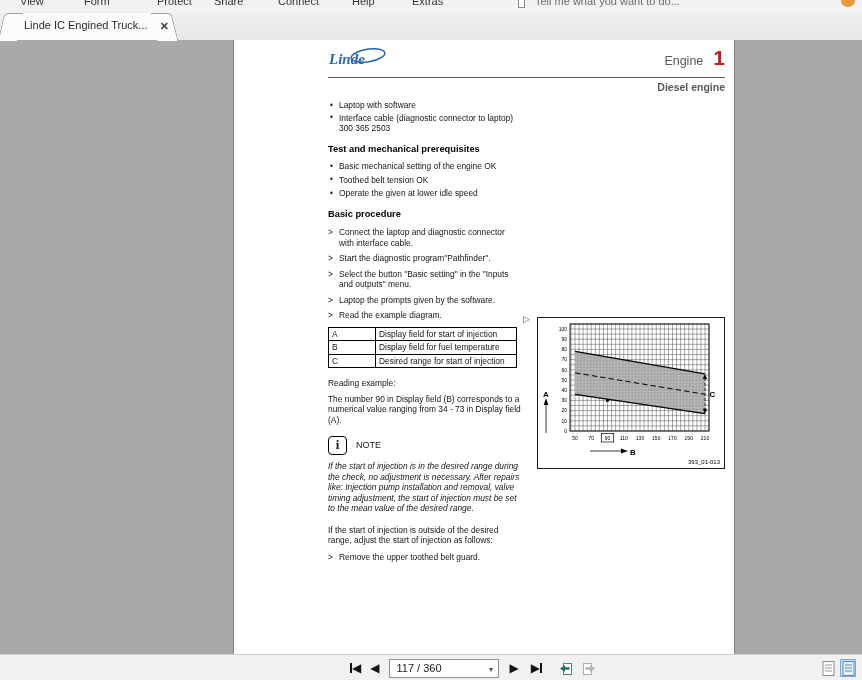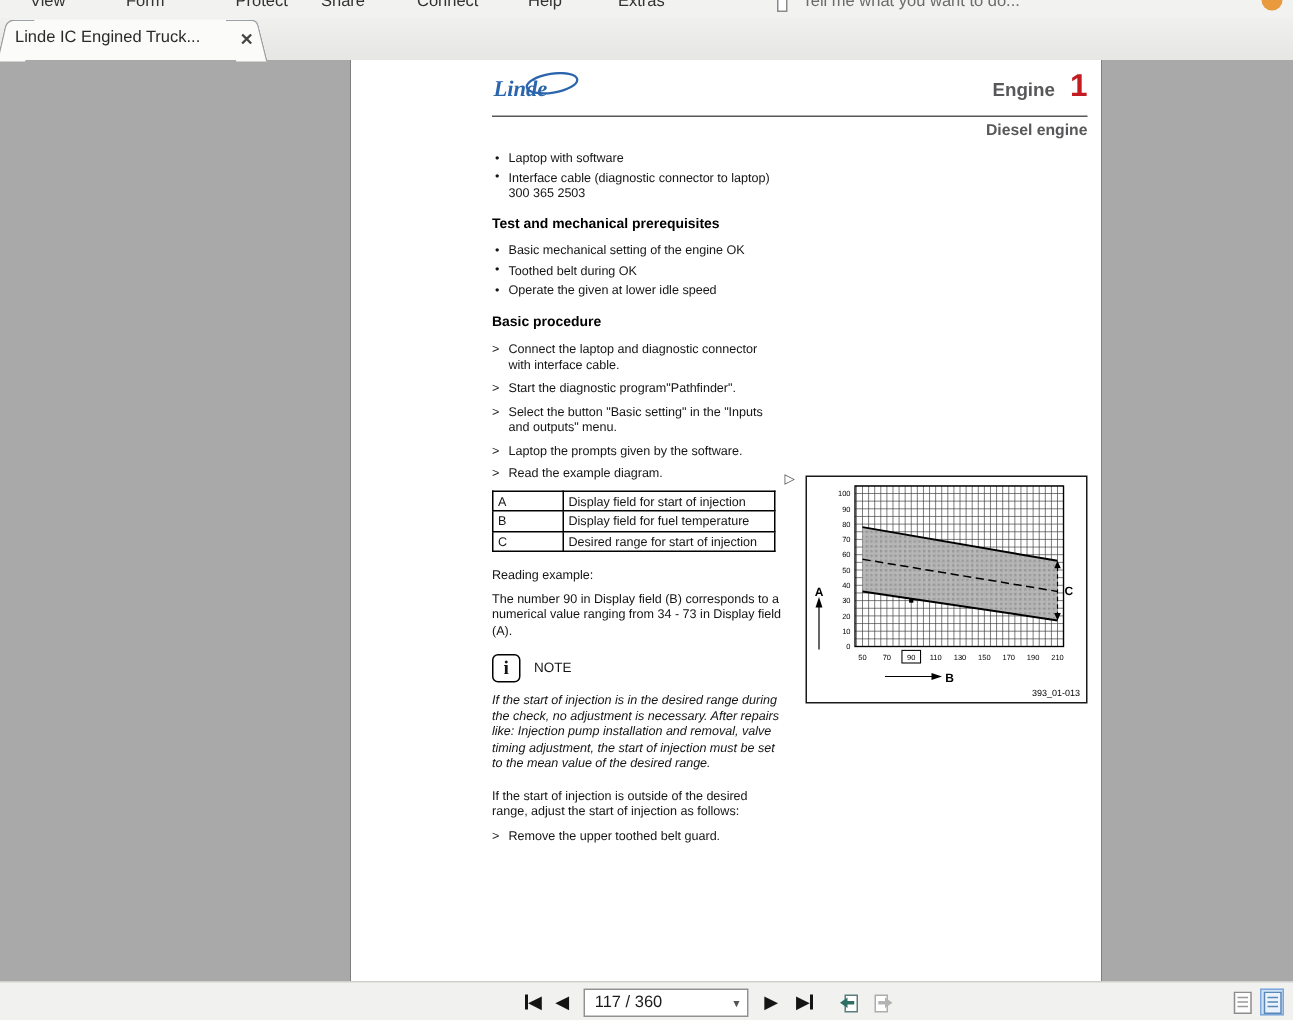--- a/index.html
+++ b/index.html
@@ -16,34 +16,34 @@
     background:#e89a3c; }
 
   
   .tabbar { position:absolute; left:0; top:12px; width:862px; height:28px;
     background:linear-gradient(#f0f0ee,#e6e6e4); z-index:4; }
   .tab { position:absolute; left:10px; top:1px; width:155px; height:27px; background:#fbfbfa; }
   .tab::before { content:""; position:absolute; left:-9px; top:0; width:18px; height:27px;
     background:#fbfbfa; transform:skewX(-13deg); border-left:1px solid #9aa0a3; border-top:1px solid #9aa0a3; border-top-left-radius:5px; }
   .tab::after { content:""; position:absolute; right:-10px; top:0; width:20px; height:27px;
     background:#fbfbfa; transform:skewX(14deg); border-right:1px solid #9aa0a3; border-top:1px solid #9aa0a3; border-top-right-radius:4px; }
-  .tab-title { position:absolute; left:0; top:6px; font-size:11px; color:#2a2a2a; white-space:nowrap; z-index:2; }
+  .tab-title { position:absolute; left:14px; top:6px; font-size:11px; color:#2a2a2a; white-space:nowrap; z-index:2; }
   .tab-close { position:absolute; right:-4px; top:7px; font-size:11px; font-weight:bold; color:#444;
     z-index:3; cursor:default; }
 
   
   .docarea { position:absolute; left:0; top:40px; width:862px; height:614px; background:#a9a9a9; }
   .page { position:absolute; left:233px; top:0; width:502px; height:614px; background:#fff;
     border-left:1px solid #7f7f7f; border-right:1px solid #7f7f7f; color:#111; }
 
   
   .pg-header { position:absolute; left:94px; top:8px; width:397px; height:48px; }
   .brand-logo { position:absolute; left:0; top:0; }
   .hdr-right { position:absolute; right:0; top:0; display:flex; align-items:baseline; }
-  .hdr-title { font-size:12.5px; font-weight:bold; color:#58585a; }
+  .hdr-title { font-size:12.5px; font-weight:normal; color:#58585a; }
   .hdr-chapter { font-size:21px; font-weight:bold; color:#c41b22; margin-left:10px; line-height:20px; }
   .hdr-rule { position:absolute; left:0; top:29px; width:397px; border-top:1px solid #58585a; }
   .hdr-sub { position:absolute; right:0; top:33px; font-size:10.5px; font-weight:bold; color:#58585a; }
 
   
   .col { position:absolute; left:94px; top:60px; width:193px; font-size:8.4px; line-height:10.5px; color:#151515; }
   .bullet { position:relative; padding-left:11px; margin-bottom:2px; }
   .bullet::before { content:"•"; position:absolute; left:2px; top:-0.5px; }
   .step { position:relative; padding-left:11px; margin-bottom:5px; }
   .step::before { content:">"; position:absolute; left:0; top:0; }
@@ -126,21 +126,21 @@
         <div class="hdr-rule"></div>
         <div class="hdr-sub">Diesel engine</div>
       </div>
 
       <div class="col">
         <div class="bullet">Laptop with software</div>
         <div class="bullet">Interface cable (diagnostic connector to laptop) 300 365 2503</div>
 
         <div class="h-sec">Test and mechanical prerequisites</div>
         <div class="bullet" style="margin-bottom:3px">Basic mechanical setting of the engine OK</div>
-        <div class="bullet" style="margin-bottom:3px">Toothed belt during OK</div>
+        <div class="bullet" style="margin-bottom:3px">Toothed belt tension OK</div>
         <div class="bullet">Operate the given at lower idle speed</div>
 
         <div class="h-sec2">Basic procedure</div>
         <div class="step">Connect the laptop and diagnostic connector with interface cable.</div>
         <div class="step">Start the diagnostic program"Pathfinder".</div>
         <div class="step">Select the button "Basic setting" in the "Inputs and outputs" menu.</div>
         <div class="step">Laptop the prompts given by the software.</div>
         <div class="step">Read the example diagram.</div>
 
 

